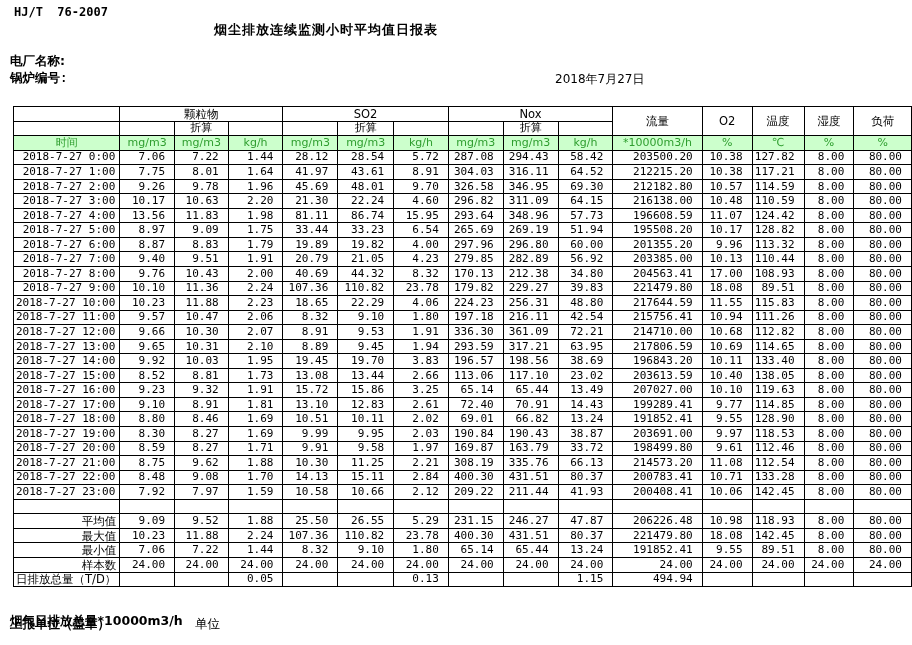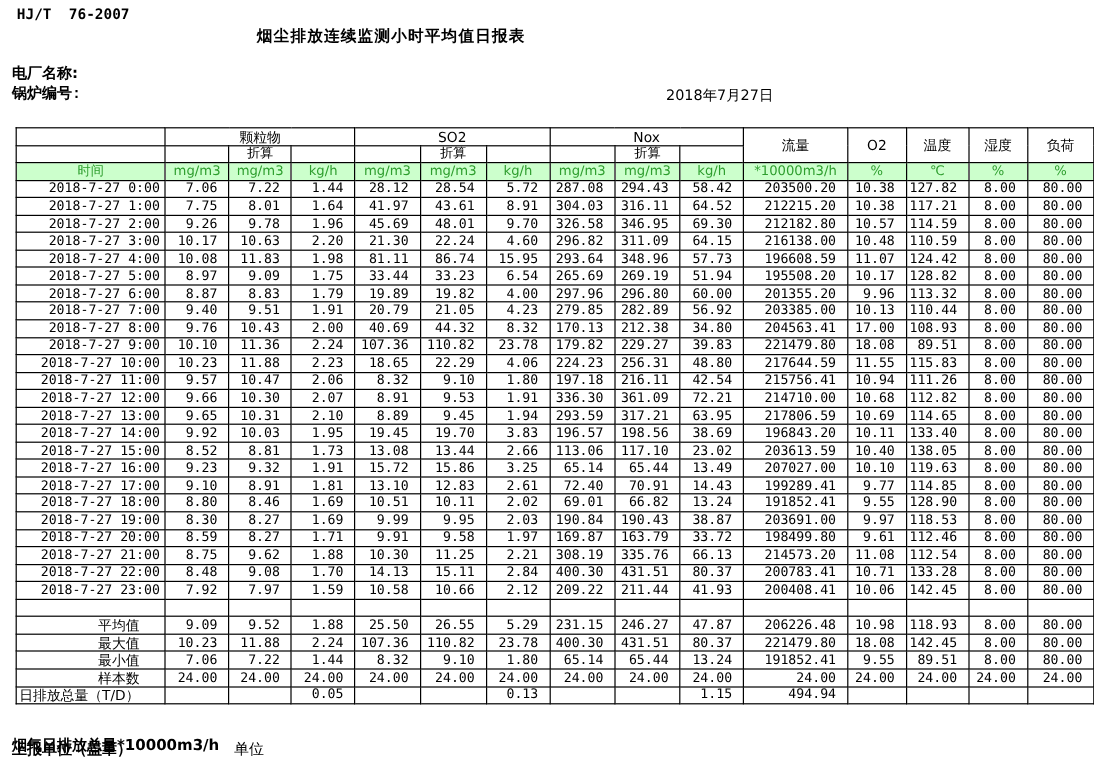--- a/index.html
+++ b/index.html
@@ -18,21 +18,21 @@
   table{position:absolute;left:13px;top:106px;border-collapse:collapse;table-layout:fixed;}
   td,th{border:1px solid #000;font-size:11px;font-weight:normal;
         padding:0 2px;white-space:nowrap;overflow:hidden;
         font-family:"DejaVu Sans Mono",monospace;line-height:12px;}
   tr{height:14.55px;}
   thead th{text-align:center;font-family:"DejaVu Sans",sans-serif;}
   thead .grp{font-size:11.5px;}
   tr.green th{background:var(--hdr-bg);color:var(--hdr-fg);}
   td.num{text-align:right;padding-right:9px;}
   td.time{text-align:right;padding-right:4px;margin-left:16px;}
-  td.label{text-align:right;padding-right:21px;overflow:visible;
+  td.label{text-align:right;padding-right:3px;overflow:visible;
            font-family:"DejaVu Sans",sans-serif;font-size:11.5px;}
   .f1{position:absolute;left:10px;top:599px;font-weight:bold;font-size:12.5px;margin-top:14px;}
   .f2{position:absolute;left:10px;top:616px;font-weight:bold;font-size:12.5px;}
   .f3{position:absolute;left:195px;top:616px;font-weight:normal;font-size:12.5px;}
 </style>
 </head>
 <body>
 
 <div class="std">HJ/T  76-2007</div>
 <div class="title">烟尘排放连续监测小时平均值日报表</div>
@@ -164,21 +164,21 @@
         <td class="num">311.09</td>
         <td class="num">64.15</td>
         <td class="num">216138.00</td>
         <td class="num">10.48</td>
         <td class="num">110.59</td>
         <td class="num">8.00</td>
         <td class="num">80.00</td>
       </tr>
       <tr>
         <td class="time">2018-7-27 4:00</td>
-        <td class="num">10.08</td>
+        <td class="num">13.56</td>
         <td class="num">11.83</td>
         <td class="num">1.98</td>
         <td class="num">81.11</td>
         <td class="num">86.74</td>
         <td class="num">15.95</td>
         <td class="num">293.64</td>
         <td class="num">348.96</td>
         <td class="num">57.73</td>
         <td class="num">196608.59</td>
         <td class="num">11.07</td>

